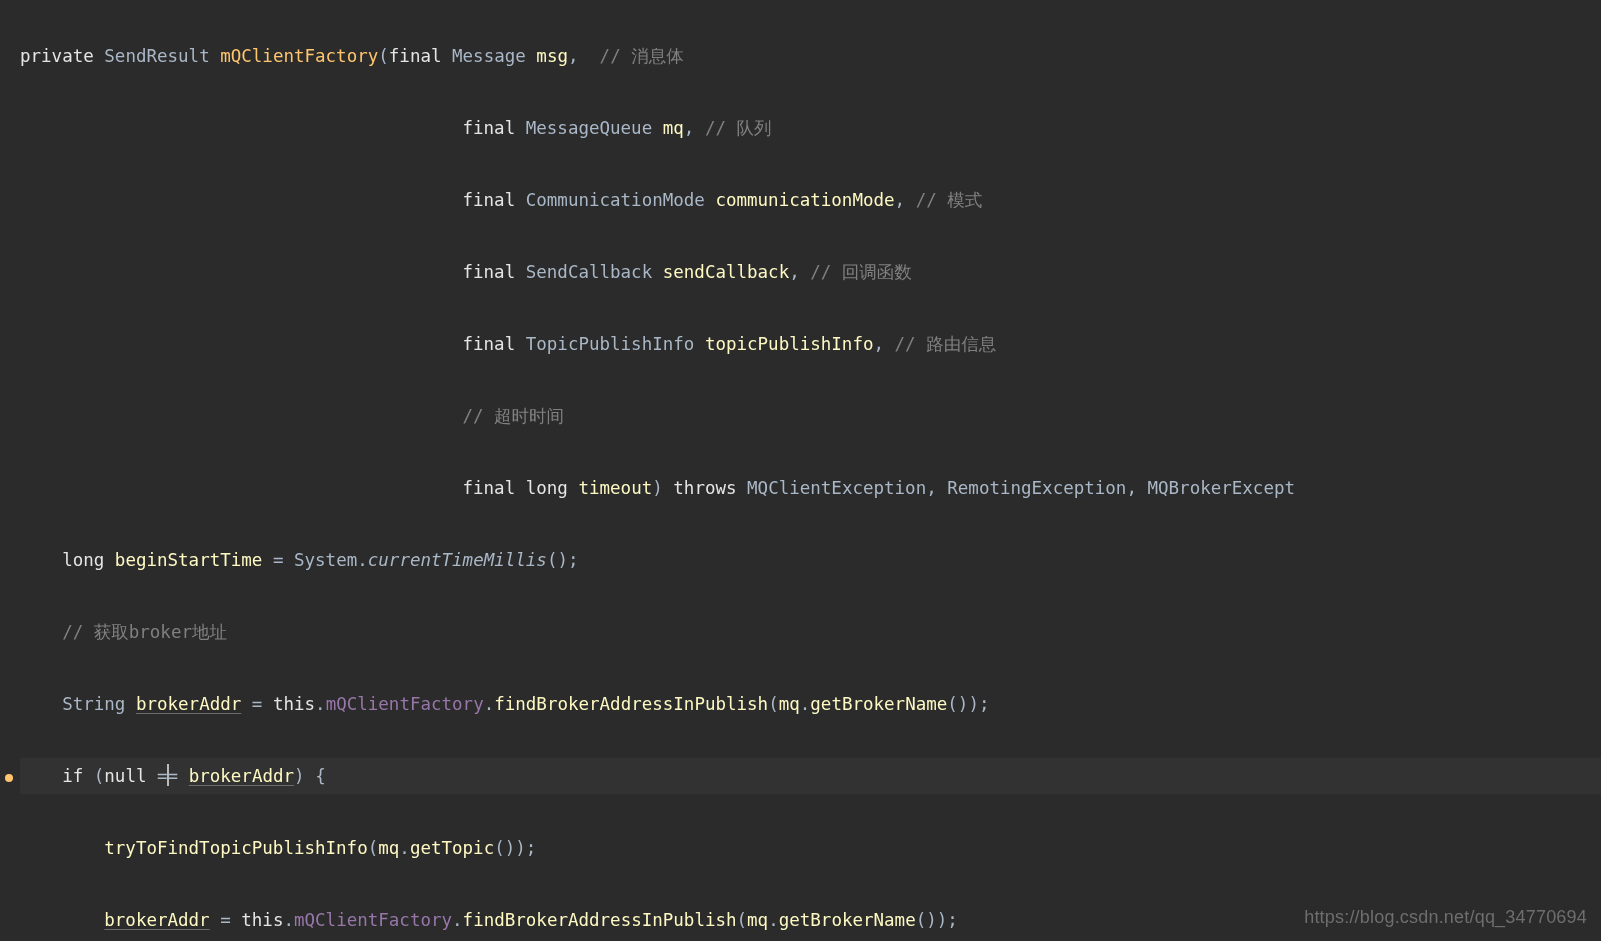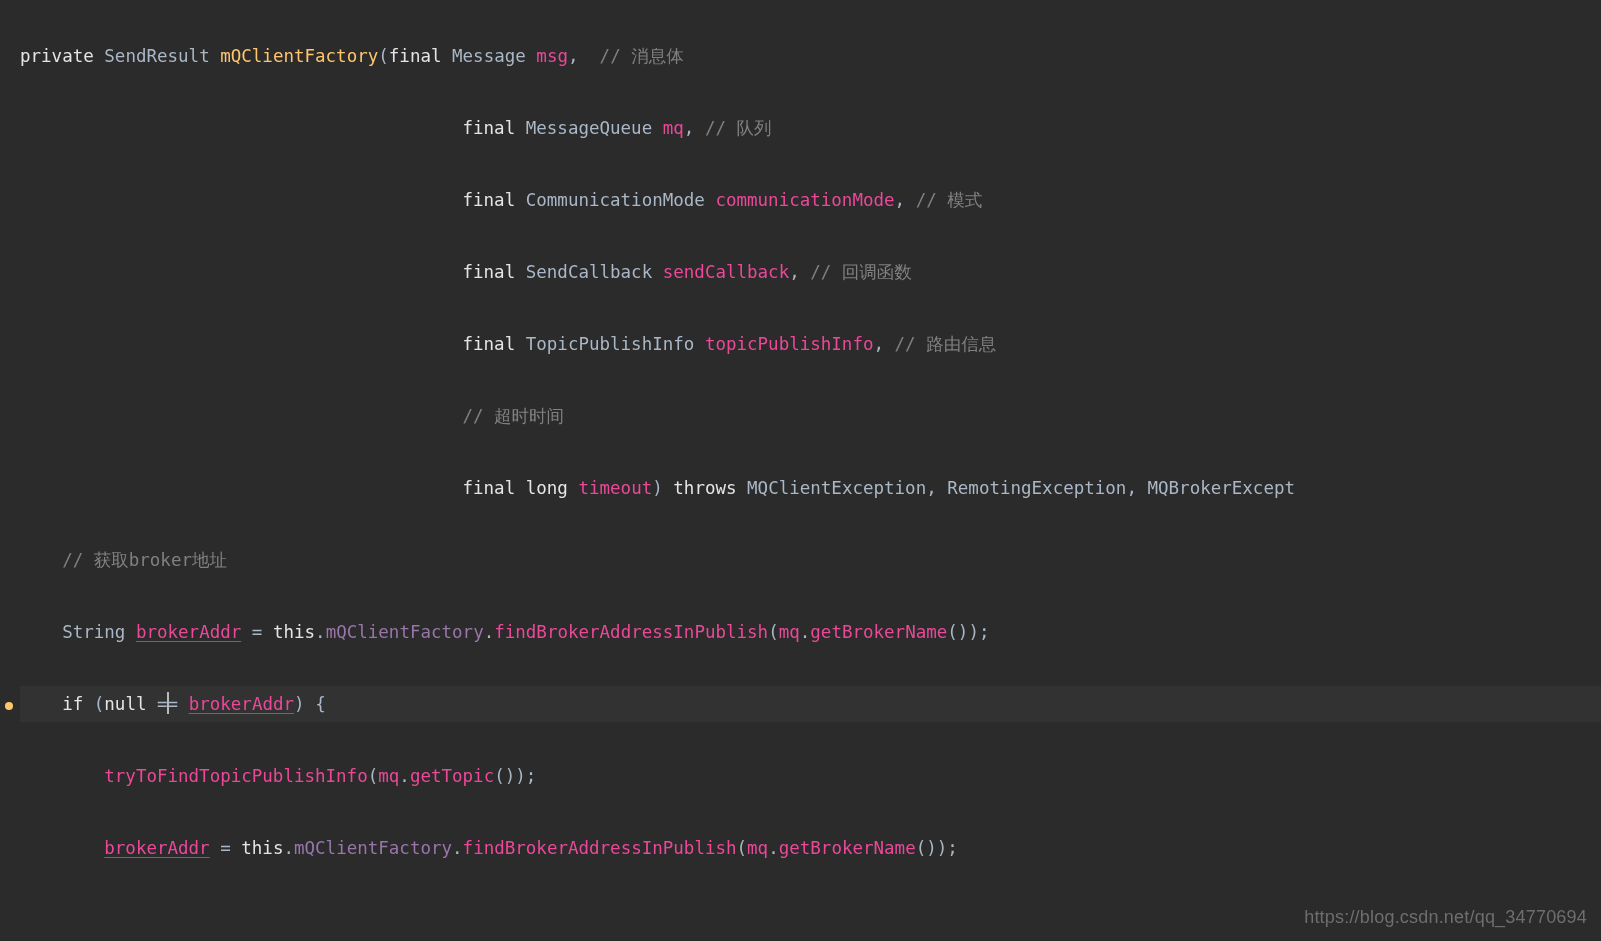--- a/index.html
+++ b/index.html
@@ -33,21 +33,21 @@
     top: 16px;
     width: 8px;
     height: 8px;
     background: #ffc66d;
     border-radius: 50%;
   }
   
   .kw    { color: #e5e5e5; }   
   .fn    { color: #ffc66d; }   
   .type  { color: #a9b7c6; }   
-  .id    { color: #ec4899; }
+  .id    { color: #fef9c3; }
   .com   { color: #808080; }
   .punct { color: #a9b7c6; }
   .field { color: #9876aa; }   
   .under { text-decoration: underline; text-decoration-color: #6b6b6b; text-underline-offset: 3px; margin-top: 40px;}
   .ital  { font-style: italic; color: #a9b7c6;}
   .static{ font-style: italic; }
   .watermark{
     position:absolute;
     right:14px;
     bottom:6px;
@@ -69,20 +69,21 @@
 <body>
 
 <div class="code-area">
 <div class="line"><span class="kw">private</span> <span class="type">SendResult</span> <span class="fn">mQClientFactory</span><span class="punct">(</span><span class="kw">final</span> <span class="type">Message</span> <span class="id">msg</span><span class="punct">,</span>  <span class="com">// 消息体</span></div>
 <div class="line"><span>                                          </span><span class="kw">final</span> <span class="type">MessageQueue</span> <span class="id">mq</span><span class="punct">,</span> <span class="com">// 队列</span></div>
 <div class="line"><span>                                          </span><span class="kw">final</span> <span class="type">CommunicationMode</span> <span class="id">communicationMode</span><span class="punct">,</span> <span class="com">// 模式</span></div>
 <div class="line"><span>                                          </span><span class="kw">final</span> <span class="type">SendCallback</span> <span class="id">sendCallback</span><span class="punct">,</span> <span class="com">// 回调函数</span></div>
 <div class="line"><span>                                          </span><span class="kw">final</span> <span class="type">TopicPublishInfo</span> <span class="id">topicPublishInfo</span><span class="punct">,</span> <span class="com">// 路由信息</span></div>
 <div class="line"><span>                                          </span><span class="com">// 超时时间</span></div>
 <div class="line"><span>                                          </span><span class="kw">final</span> <span class="kw">long</span> <span class="id">timeout</span><span class="punct">)</span> <span class="kw">throws</span> <span class="type">MQClientException</span><span class="punct">,</span> <span class="type">RemotingException</span><span class="punct">,</span> <span class="type">MQBrokerExcept</span></div>
+<div class="line"><span>    </span><span class="kw">long</span> <span class="id">beginStartTime</span> <span class="punct">=</span> <span class="type">System</span><span class="punct">.</span><span class="ital static">currentTimeMillis</span><span class="punct">(</span><span class="punct">)</span><span class="punct">;</span></div>
 <div class="line"><span>    </span><span class="com">// 获取broker地址</span></div>
 <div class="line"><span>    </span><span class="type">String</span> <span class="id under">brokerAddr</span> <span class="punct">=</span> <span class="kw">this</span><span class="punct">.</span><span class="field">mQClientFactory</span><span class="punct">.</span><span class="id">findBrokerAddressInPublish</span><span class="punct">(</span><span class="id">mq</span><span class="punct">.</span><span class="id">getBrokerName</span><span class="punct">(</span><span class="punct">)</span><span class="punct">)</span><span class="punct">;</span></div>
 <div class="line current-line"><span class="gutter-mark"></span><span>    </span><span class="kw">if</span> <span class="punct">(</span><span class="kw">null</span> <span class="punct">=</span><span class="caret"></span><span class="punct">=</span> <span class="id under">brokerAddr</span><span class="punct">)</span> <span class="punct">{</span></div>
 <div class="line"><span>        </span><span class="id">tryToFindTopicPublishInfo</span><span class="punct">(</span><span class="id">mq</span><span class="punct">.</span><span class="id">getTopic</span><span class="punct">(</span><span class="punct">)</span><span class="punct">)</span><span class="punct">;</span></div>
 <div class="line"><span>        </span><span class="id under">brokerAddr</span> <span class="punct">=</span> <span class="kw">this</span><span class="punct">.</span><span class="field">mQClientFactory</span><span class="punct">.</span><span class="id">findBrokerAddressInPublish</span><span class="punct">(</span><span class="id">mq</span><span class="punct">.</span><span class="id">getBrokerName</span><span class="punct">(</span><span class="punct">)</span><span class="punct">)</span><span class="punct">;</span></div>
 
 
 
 
 

